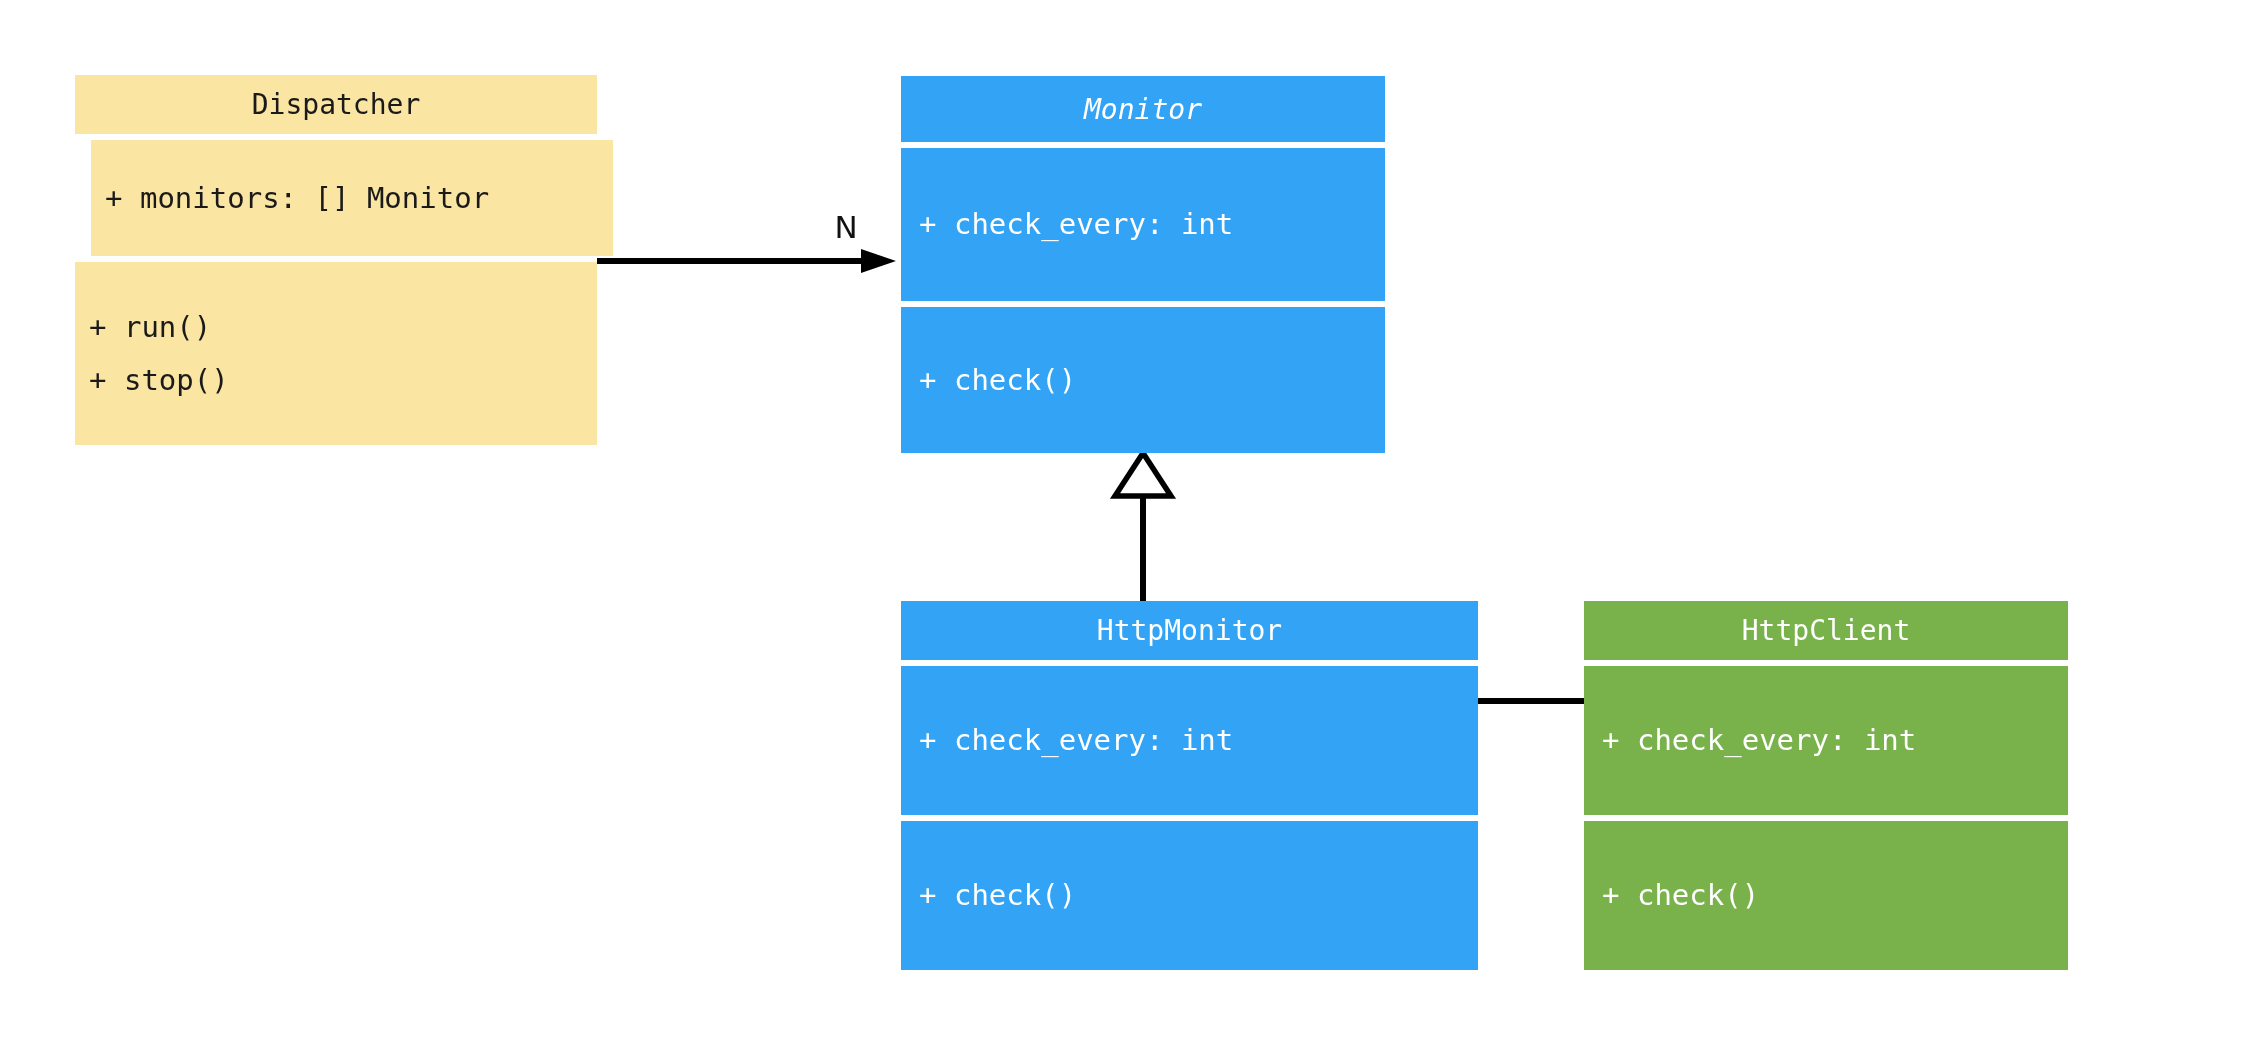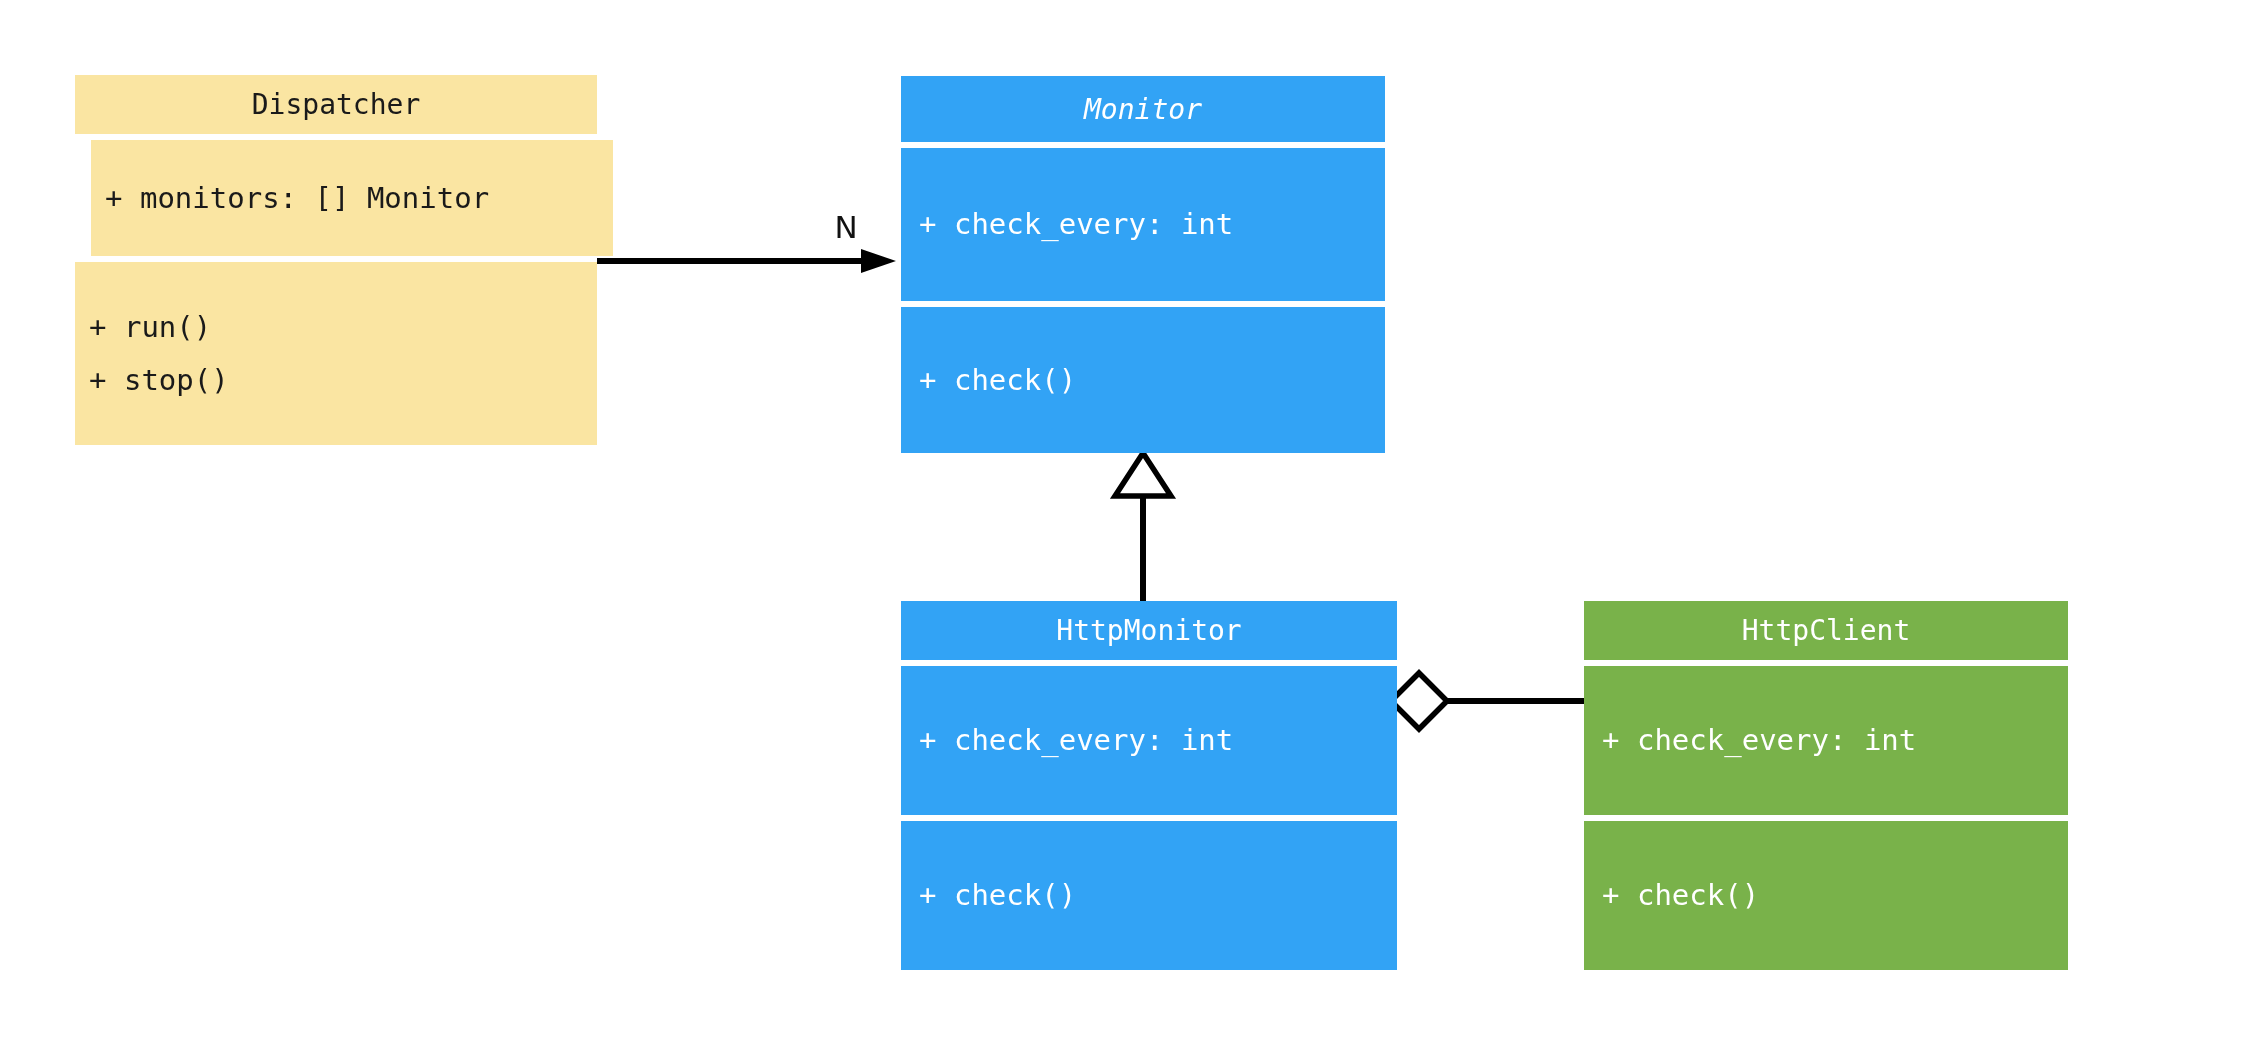--- a/index.html
+++ b/index.html
@@ -69,21 +69,21 @@
   .c-dispatcher .sec-title   { height: 59px; }
   .c-dispatcher .sec-attrs   { height: 116px; margin-left: 16px; }
   .c-dispatcher .sec-methods { height: 183px; }
   .c-dispatcher .sec-members { padding-left: 14px; }
 
   .c-monitor { left: 901px; top: 76px; width: 484px; }
   .c-monitor .sec-title   { height: 66px; }
   .c-monitor .sec-attrs   { height: 153px; }
   .c-monitor .sec-methods { height: 146px; }
 
-  .c-httpmonitor { left: 901px; top: 601px; width: 496px; }
+  .c-httpmonitor { left: 901px; top: 601px; width: 577px; }
   .c-httpmonitor .sec-title   { height: 59px; }
   .c-httpmonitor .sec-attrs   { height: 149px; }
   .c-httpmonitor .sec-methods { height: 149px; }
 
   .c-httpclient { left: 1584px; top: 601px; width: 484px; }
   .c-httpclient .sec-title   { height: 59px; }
   .c-httpclient .sec-attrs   { height: 149px; }
   .c-httpclient .sec-methods { height: 149px; }
 
   .multiplicity-label {

